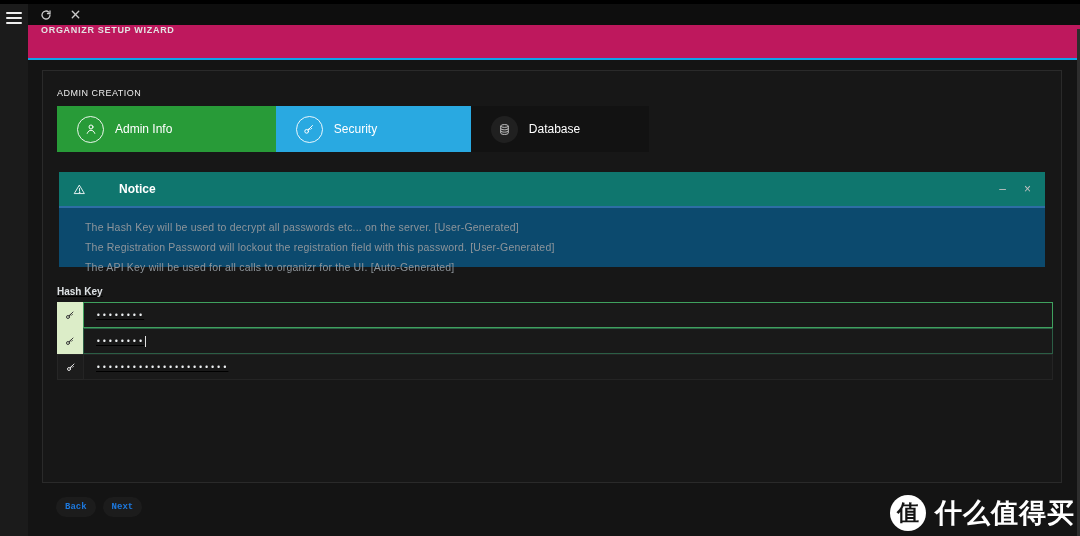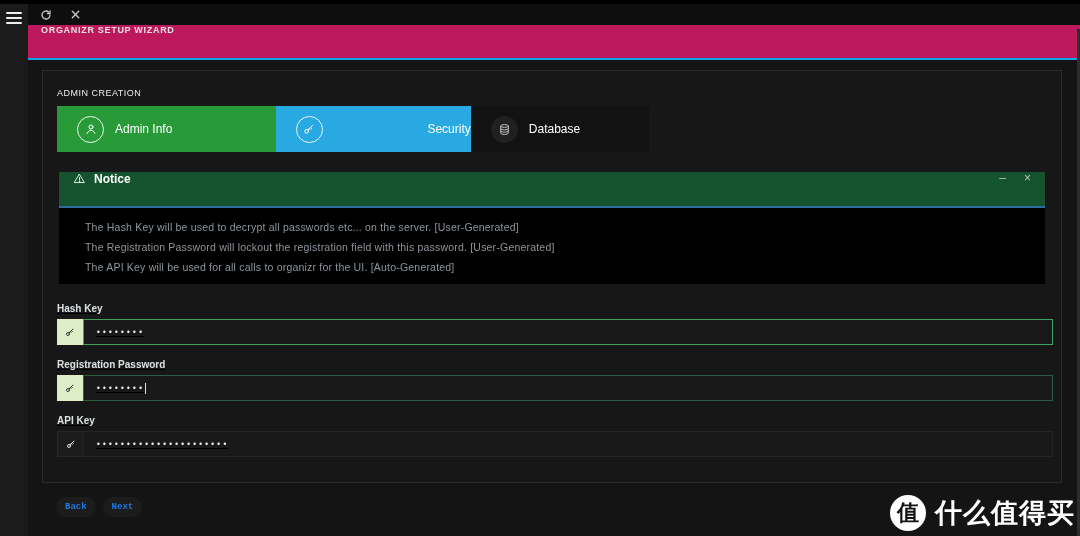--- a/index.html
+++ b/index.html
@@ -19,32 +19,32 @@
   .tool-btn { display:flex; align-items:center; justify-content:center; width:14px; height:14px; cursor:pointer; }
   .page-header { height:35px; background:#be185d; display:flex; align-items:flex-start; padding-left:13px; border-bottom:2px solid #0ea5e9; }
   .page-title { font-size:9px; font-weight:bold; letter-spacing:.7px; color:#e3e3e3; }
   .panel { position:absolute; left:14px; top:66px; width:1020px; height:413px; border:1px solid #2a2a2a; background:#171717; }
   .section-title { font-size:9px; font-weight:normal; letter-spacing:.5px; color:#ececec; margin:17px 0 8px 14px; }
   .stepper { display:flex; height:46px; margin:0 14px; }
   .step { display:flex; align-items:center; gap:11px; padding-left:20px; cursor:pointer; }
   .step.s1 { flex:0 0 22.1%; } .step.s2 { flex:0 0 22.1%; } .step.s3 { flex:0 0 19.7%; }
   .step.s4 { flex:0 0 18.05%; } .step.s5 { flex:0 0 18.05%; }
   .step.green { background:#289b38; }
-  .step.blue  { background:#29a9e1;justify-content:space-between; }
+  .step.blue  { background:#29a9e1; }
   .step.dark  { background:#121212; }
   .step-circle { width:27px; height:27px; border-radius:50%; flex:0 0 27px; display:flex; align-items:center; justify-content:center; }
   .step.green .step-circle, .step.blue .step-circle { border:1px solid rgba(255,255,255,.9); }
   .step.dark .step-circle { background:#202020; }
   .step-label { color:#fff; font-size:12px; }
   .notice { margin:20px 16px 0; }
-  .notice-header { height:36px; background:#14532d; border-bottom:2px solid #2e6da4; display:flex; padding:0 14px; }
+  .notice-header { height:36px; background:#0f766e; border-bottom:2px solid #2e6da4; display:flex; align-items:center; padding:0 14px;gap:25px; }
   .notice-title { color:#fff; font-weight:bold; font-size:12px; margin-left:8px; }
   .notice-actions { margin-left:auto; display:flex; gap:18px; }
   .notice-actions span { color:#c2c2c2; font-size:12px; cursor:pointer; line-height:1; }
-  .notice-body { height:76px; background:#000000; padding:13px 10px 0 26px; }
+  .notice-body { height:59px; background:#0c4a6e; padding:13px 10px 0 26px; }
   .notice-line { font-size:10.5px; color:#8e959b; letter-spacing:.2px; margin-bottom:8px; }
   .fields { margin:19px 8px 0 14px;text-decoration:underline; }
   .field-label { font-size:10px; font-weight:bold; color:#dde1e4; margin:14px 0 5px; }
   .fields .field:first-child .field-label { margin-top:0; }
   .input-group { display:flex; height:26px; }
   .addon { width:26px; flex:0 0 26px; display:flex; align-items:center; justify-content:center; }
   .addon.pale-green { background:#dcedc8; }
   .addon.dark-addon { background:#1c1c1c; border:1px solid #262626; border-right:none; }
   .inputbox { flex:1; background:#191919; display:flex; align-items:center; padding-left:12px; cursor:text; }
   .inputbox.hash { border:1px solid #3fa15e; }
@@ -166,39 +166,37 @@
                 <path d="M12.6 11.4l1.4 1.4"></path>
             </svg>
           </div>
           <div class="inputbox hash">
             <span class="dots">••••••••</span>
           </div>
         </div>
       </div>
 
       <div class="field">
-        <div class="field-label">Registration Password</div>
         <div class="input-group">
           <div class="addon pale-green">
             <svg width="12" height="12" viewBox="0 0 24 24" fill="none" stroke="#3a3a3a" stroke-width="2" stroke-linecap="round">
               <circle cx="8" cy="16" r="3"></circle>
               <path d="M10.3 13.7 18 6"></path>
               <path d="M14.8 9.2l1.8 1.8"></path>
                 <path d="M12.6 11.4l1.4 1.4"></path>
             </svg>
           </div>
           <div class="inputbox reg">
             <span class="dots">••••••••</span>
               <span class="caret"></span>
           </div>
         </div>
       </div>
 
       <div class="field">
-        <div class="field-label">API Key</div>
         <div class="input-group">
           <div class="addon dark-addon">
             <svg width="12" height="12" viewBox="0 0 24 24" fill="none" stroke="#e2e2e2" stroke-width="2" stroke-linecap="round">
               <circle cx="8" cy="16" r="3"></circle>
               <path d="M10.3 13.7 18 6"></path>
               <path d="M14.8 9.2l1.8 1.8"></path>
                 <path d="M12.6 11.4l1.4 1.4"></path>
             </svg>
           </div>
           <div class="inputbox api">

